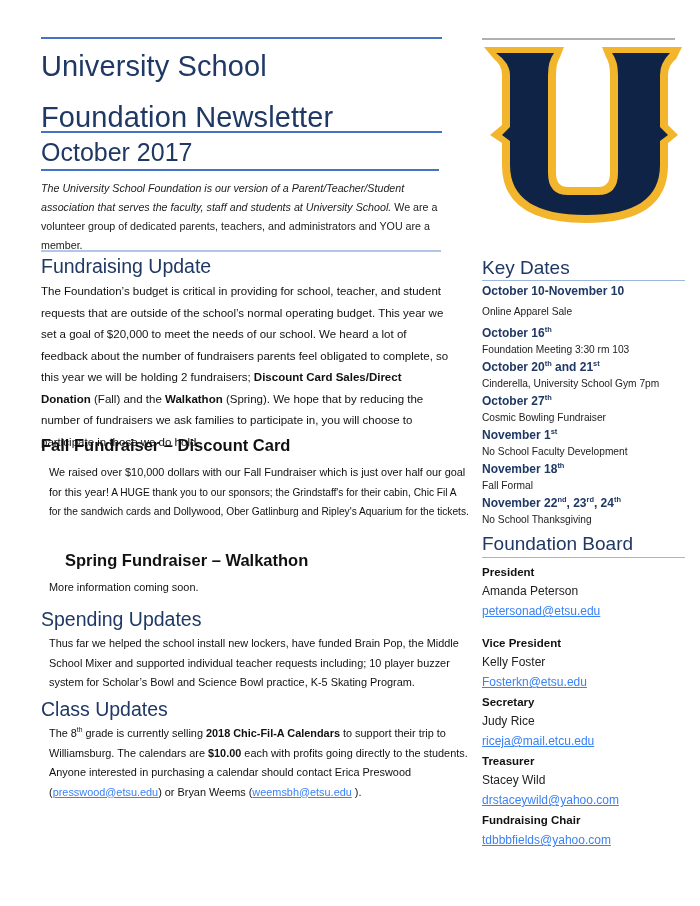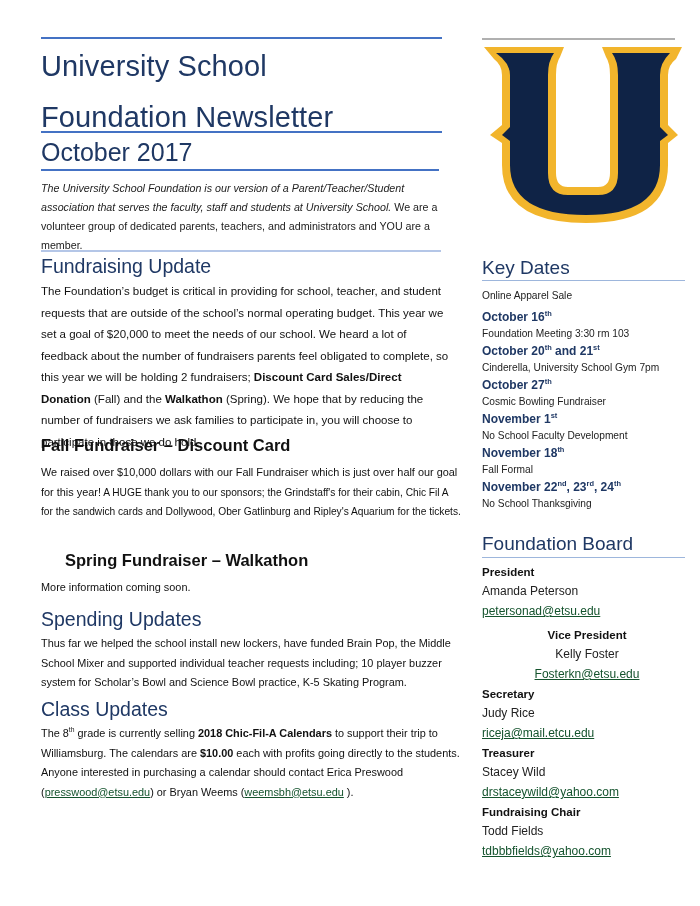--- a/index.html
+++ b/index.html
@@ -7,23 +7,23 @@
          font-family:"Liberation Sans", sans-serif; color:#1a1a1a; }
   .rule { position:absolute; height:2px; background:#4472c4; }
   .rule.light { height:1px; background:#8eaadb; }
   .title { position:absolute; left:41px; font-size:29px; line-height:34px; color:#1f3864; font-weight:normal; letter-spacing:0.1px; }
   .month { position:absolute; left:41px; top:137px; font-size:25px; line-height:30px; color:#1f3864; }
   .intro { position:absolute; left:41px; top:179px; width:400px; font-size:10.7px; line-height:19px; font-style:italic; color:#222; }
   .intro .plain { font-style:normal; }
   .h2 { position:absolute; left:41px; font-size:19.5px; line-height:24px; color:#1f3864; }
   .h3 { position:absolute; left:41px; font-size:16.5px; line-height:22px; font-weight:bold; color:#111; }
   .para { position:absolute; left:41px; width:412px; font-size:11.5px; line-height:21.5px; color:#111; }
-  .para.small { font-size:10.9px; line-height:19.5px; }
+  .para.small { font-size:10.9px; line-height:19.5px;margin-left:8px; }
   b { font-weight:bold; }
-  a { color:#14532d; text-decoration:underline; }
+  a { color:#3b82f6; text-decoration:underline; }
   sup { font-size:62%; line-height:0; vertical-align:super; }
   .logo { position:absolute; left:482px; top:45px; width:210px; height:180px; }
   .logo-rule { position:absolute; left:482px; top:38px; width:193px; height:2px; background:#b0b0b0; }
   .side-h2 { position:absolute; left:482px; font-size:19px; line-height:24px; color:#1f3864; }
   .kd { position:absolute; left:482px; width:210px; }
   .kd .date { font-size:12px; line-height:16px; color:#1f3864; font-weight:bold; }
   .kd .desc { font-size:10.2px; line-height:18px; color:#222; }
   .board { position:absolute; left:482px; top:562px; width:210px; }
   .board .role { font-size:11.5px; line-height:20px; font-weight:bold; color:#111; }
   .board .name { font-size:12px; line-height:19px; color:#222; }
@@ -60,20 +60,21 @@
 <div class="logo-rule"></div>
 <svg class="logo" viewBox="0 0 210 180">
   <path d="M2 2 H82 L78 12 Q74 18 74 30 V128 Q74 142 86 142 H116 Q128 142 128 128 V30 Q128 18 124 12 L120 2 H200 L194 14 Q186 20 186 30 V80 L196 90 L186 98 V120 Q186 178 104 178 Q20 178 20 120 V98 L8 90 L20 80 V30 Q20 20 12 14 Z" fill="#f2b52c"></path>
   <path d="M14 8 H72 Q66 16 66 30 V128 Q66 150 86 150 H116 Q136 150 136 128 V30 Q136 16 130 8 H188 Q178 18 178 30 V82 L186 90 L178 96 V120 Q178 170 104 170 Q28 170 28 120 V96 L20 90 L28 82 V30 Q28 18 14 8 Z" fill="#0f2346"></path>
 </svg>
 
 <div class="side-h2" style="top:256px;">Key Dates</div>
 <div class="rule light" style="left:482px; top:280px; width:203px; background:#9db6dc;"></div>
 <div class="kd" style="top:283px;">
   <div>
+      <div class="date">October 10-November 10</div>
       <div class="desc" style="margin-top:4px;">Online Apparel Sale</div>
     </div>
   <div style="margin-top:4px;">
       <div class="date"><span>October 16</span><sup>th</sup></div>
       <div class="desc">Foundation Meeting 3:30 rm 103</div>
     </div>
   <div>
       <div class="date"><span>October 20</span><sup>th</sup><span> and 21</span><sup>st</sup></div>
       <div class="desc">Cinderella, University School Gym 7pm</div>
     </div>
@@ -96,33 +97,32 @@
 </div>
 
 <div class="side-h2" style="top:532px;">Foundation Board</div>
 <div class="rule light" style="left:482px; top:557px; width:203px; background:#9db6dc;"></div>
 <div class="board">
   <div>
       <div class="role">President</div>
       <div class="name">Amanda Peterson</div>
       <div class="mail"><a href="#">petersonad@etsu.edu</a></div>
     </div>
-  <div style="margin-top:4px;text-align:center;">
+  <div style="margin-top:12px;">
       <div class="role">Vice President</div>
       <div class="name">Kelly Foster</div>
       <div class="mail"><a href="#">Fosterkn@etsu.edu</a></div>
     </div>
   <div>
       <div class="role">Secretary</div>
       <div class="name">Judy Rice</div>
       <div class="mail"><a href="#">riceja@mail.etcu.edu</a></div>
     </div>
   <div>
       <div class="role">Treasurer</div>
       <div class="name">Stacey Wild</div>
       <div class="mail"><a href="#">drstaceywild@yahoo.com</a></div>
     </div>
   <div>
       <div class="role">Fundraising Chair</div>
-      <div class="name">Todd Fields</div>
       <div class="mail"><a href="#">tdbbbfields@yahoo.com</a></div>
     </div>
 </div>
 
 </body></html>

